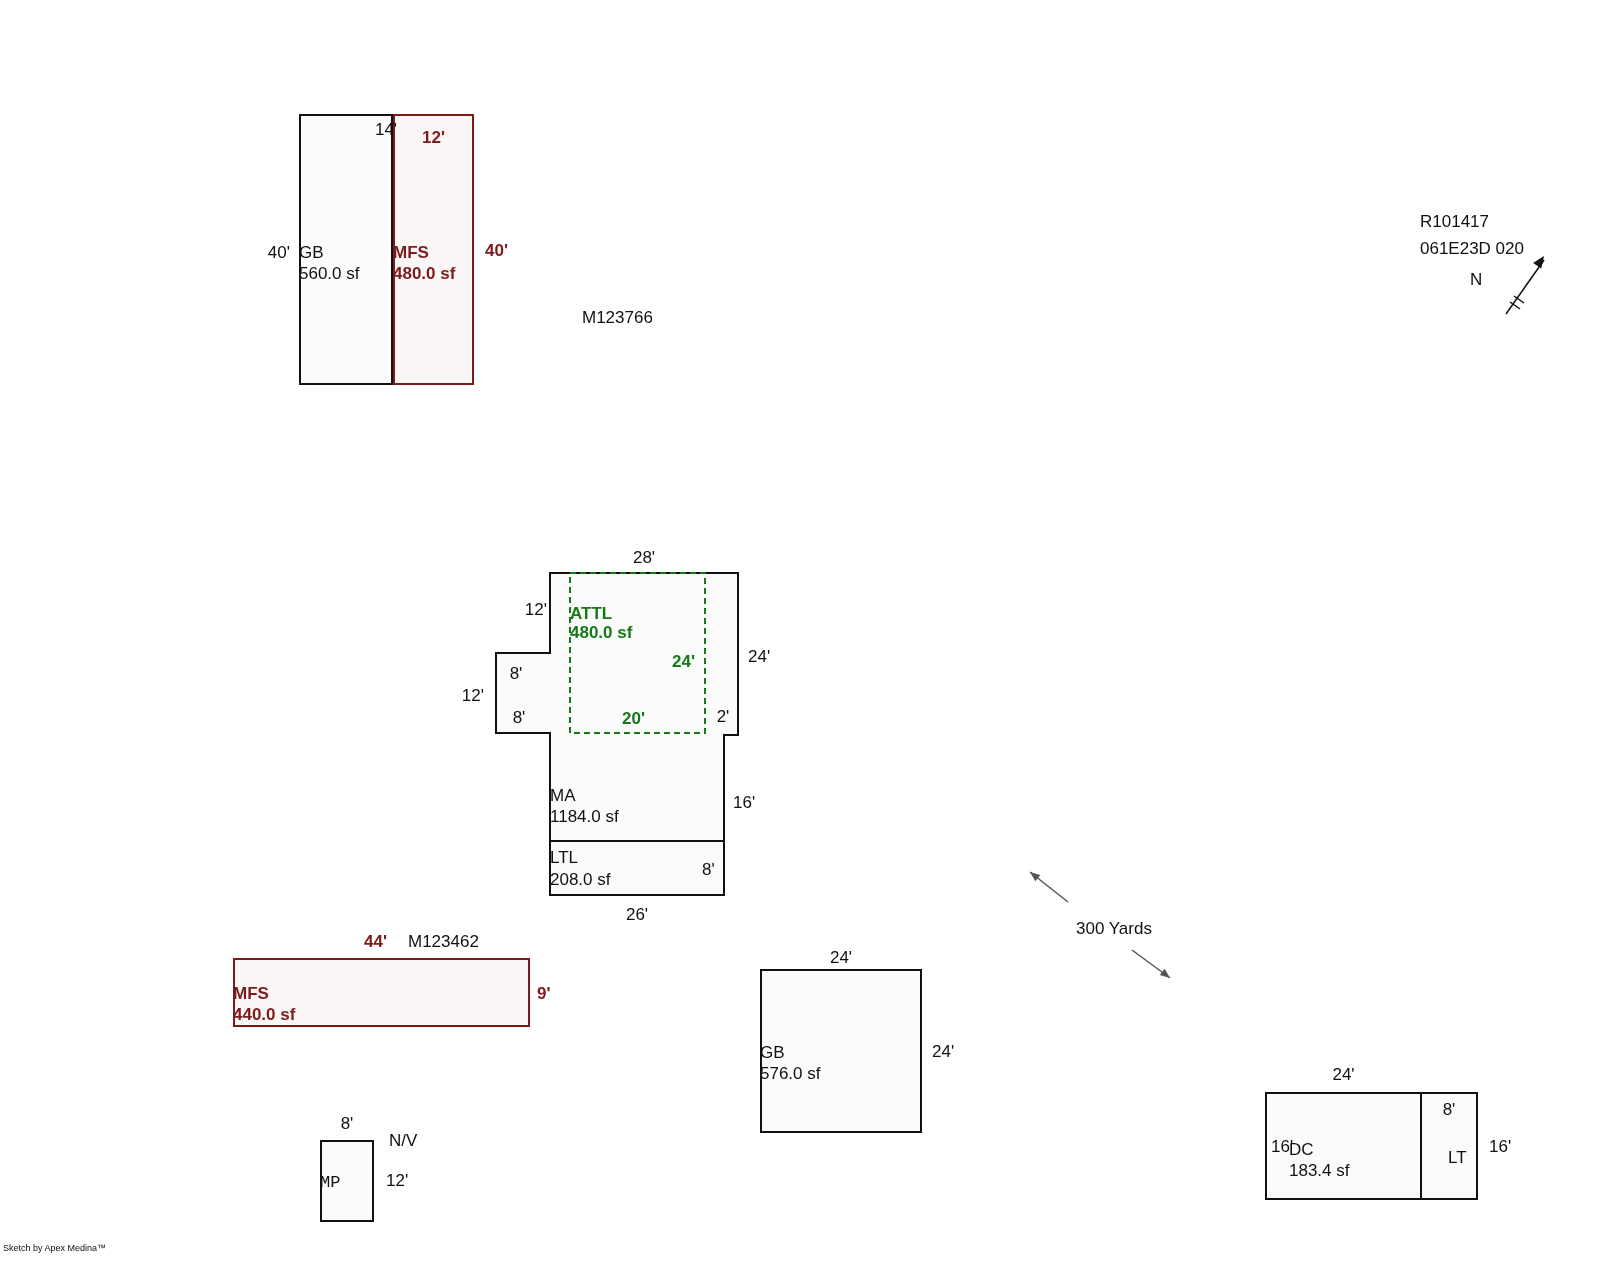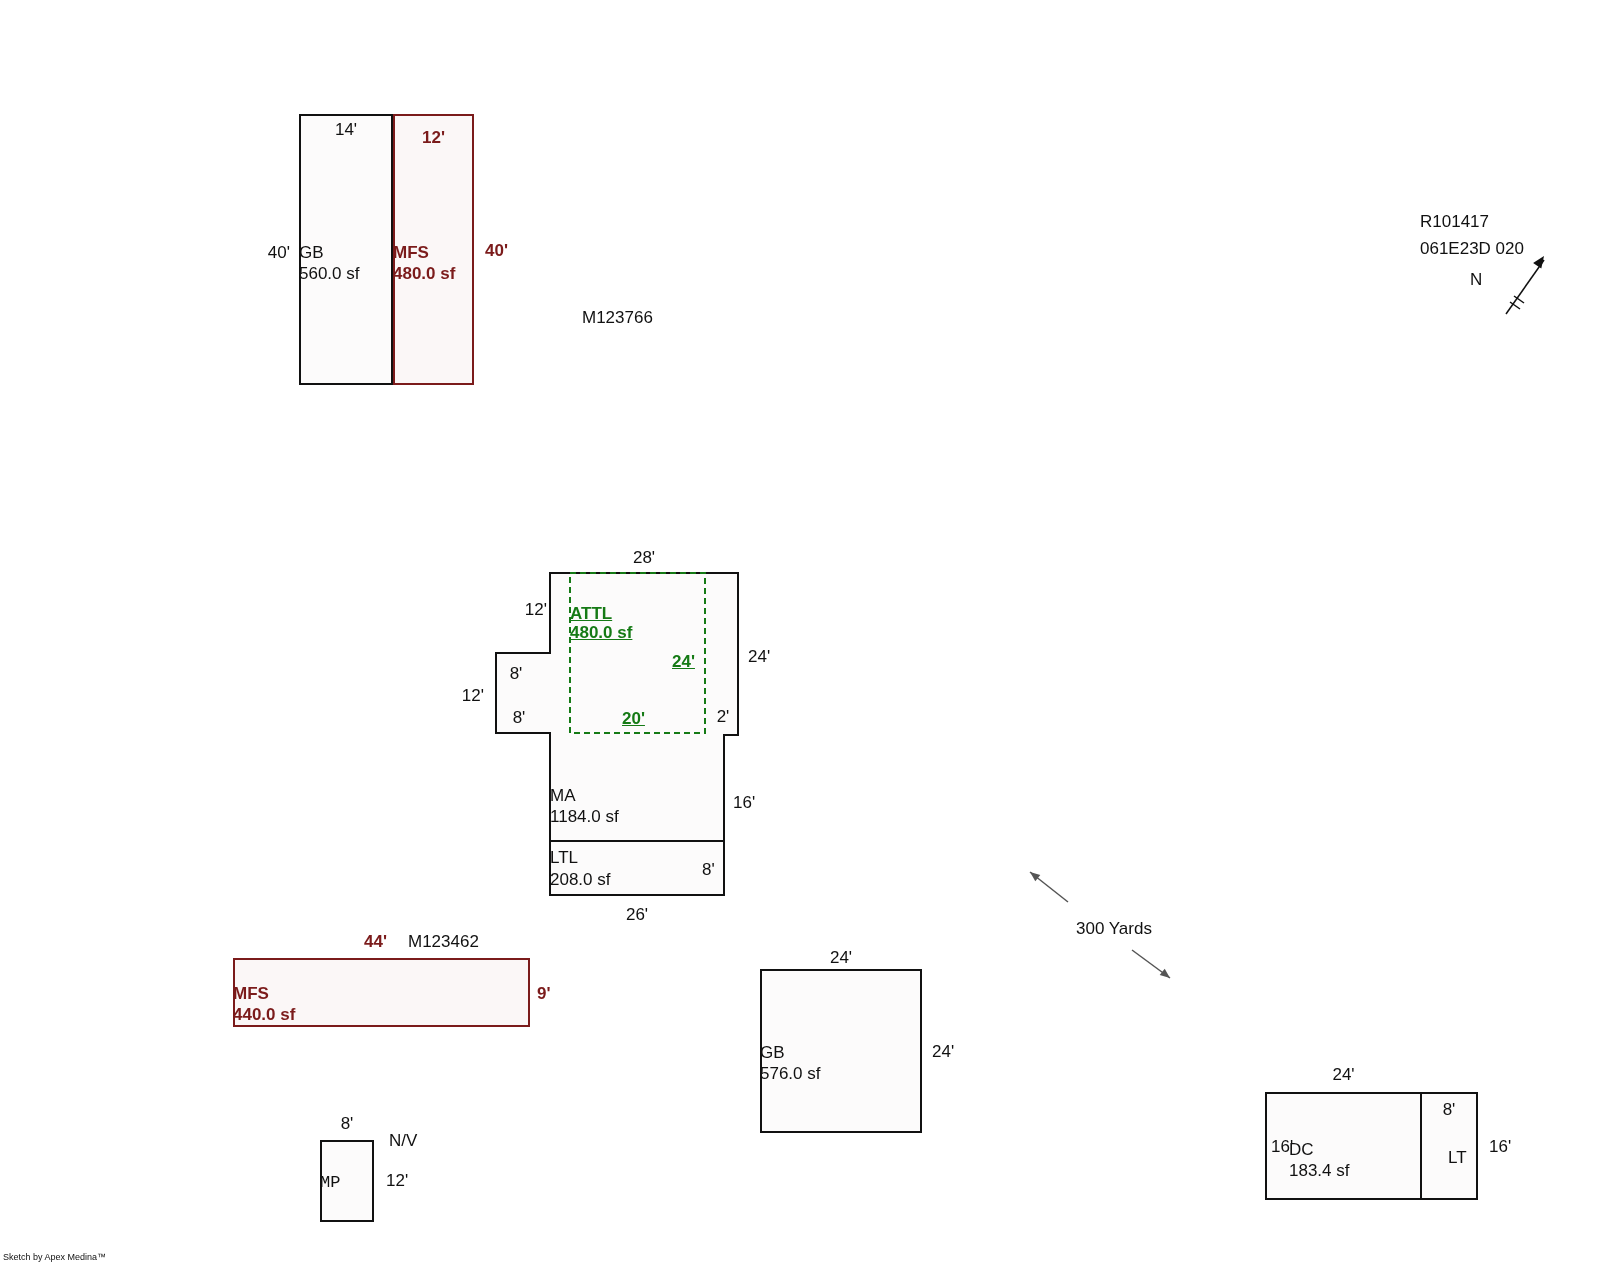--- a/index.html
+++ b/index.html
@@ -3,35 +3,35 @@
 <meta charset="utf-8">
 <style>
   html,body{margin:0;padding:0;background:#fff;}
   #canvas{position:relative;width:1600px;height:1280px;background:#ffffff;overflow:hidden;
           font-family:"Liberation Sans",sans-serif;color:#111;}
   .lbl{position:absolute;font-size:17px;line-height:18px;white-space:nowrap;color:#111;}
   .blk{position:absolute;font-size:17px;line-height:21px;color:#111;}
   .ctr{text-align:center;white-space:normal;}
   .rt{text-align:right;}
   .maroon{color:#7b1b1b;font-weight:bold;}
-  .green{color:#157a15;font-weight:bold;text-decoration:underline;}
+  .green{color:#157a15;font-weight:bold;}
   .box{position:absolute;box-sizing:border-box;border:2px solid #111;background:#fcfbfb;}
   .box.mb{border-color:#7b1b1b;background:#fbf7f7;}
   .svgabs{position:absolute;}
-  #watermark{position:absolute;left:3px;top:1243px;font-size:9px;line-height:10px;color:#111;margin-top:9px;}
+  #watermark{position:absolute;left:3px;top:1243px;font-size:9px;line-height:10px;color:#111;}
 </style>
 </head>
 <body>
 
 <div id="canvas">
 
   <div class="box" style="left:299px;top:114px;width:94px;height:271px;"></div>
   <div class="box mb" style="left:393px;top:114px;width:81px;height:271px;"></div>
 
-  <div class="lbl ctr" style="left:299px;top:121px;width:94px;">14'</div>
+  <div class="lbl ctr" style="left:299px;top:121px;width:94px;padding-left:40px;">14'</div>
   <div class="lbl maroon ctr" style="left:393px;top:129px;width:81px;">12'</div>
   <div class="lbl rt" style="left:253px;top:244px;width:37px;">40'</div>
   <div class="lbl maroon" style="left:485px;top:242px;">40'</div>
 
   <div class="blk" style="left:299px;top:242px;width:94px;">
     <div>GB</div>
     <div>560.0 sf</div>
   </div>
   <div class="blk maroon" style="left:393px;top:242px;width:81px;">
     <div>MFS</div>

